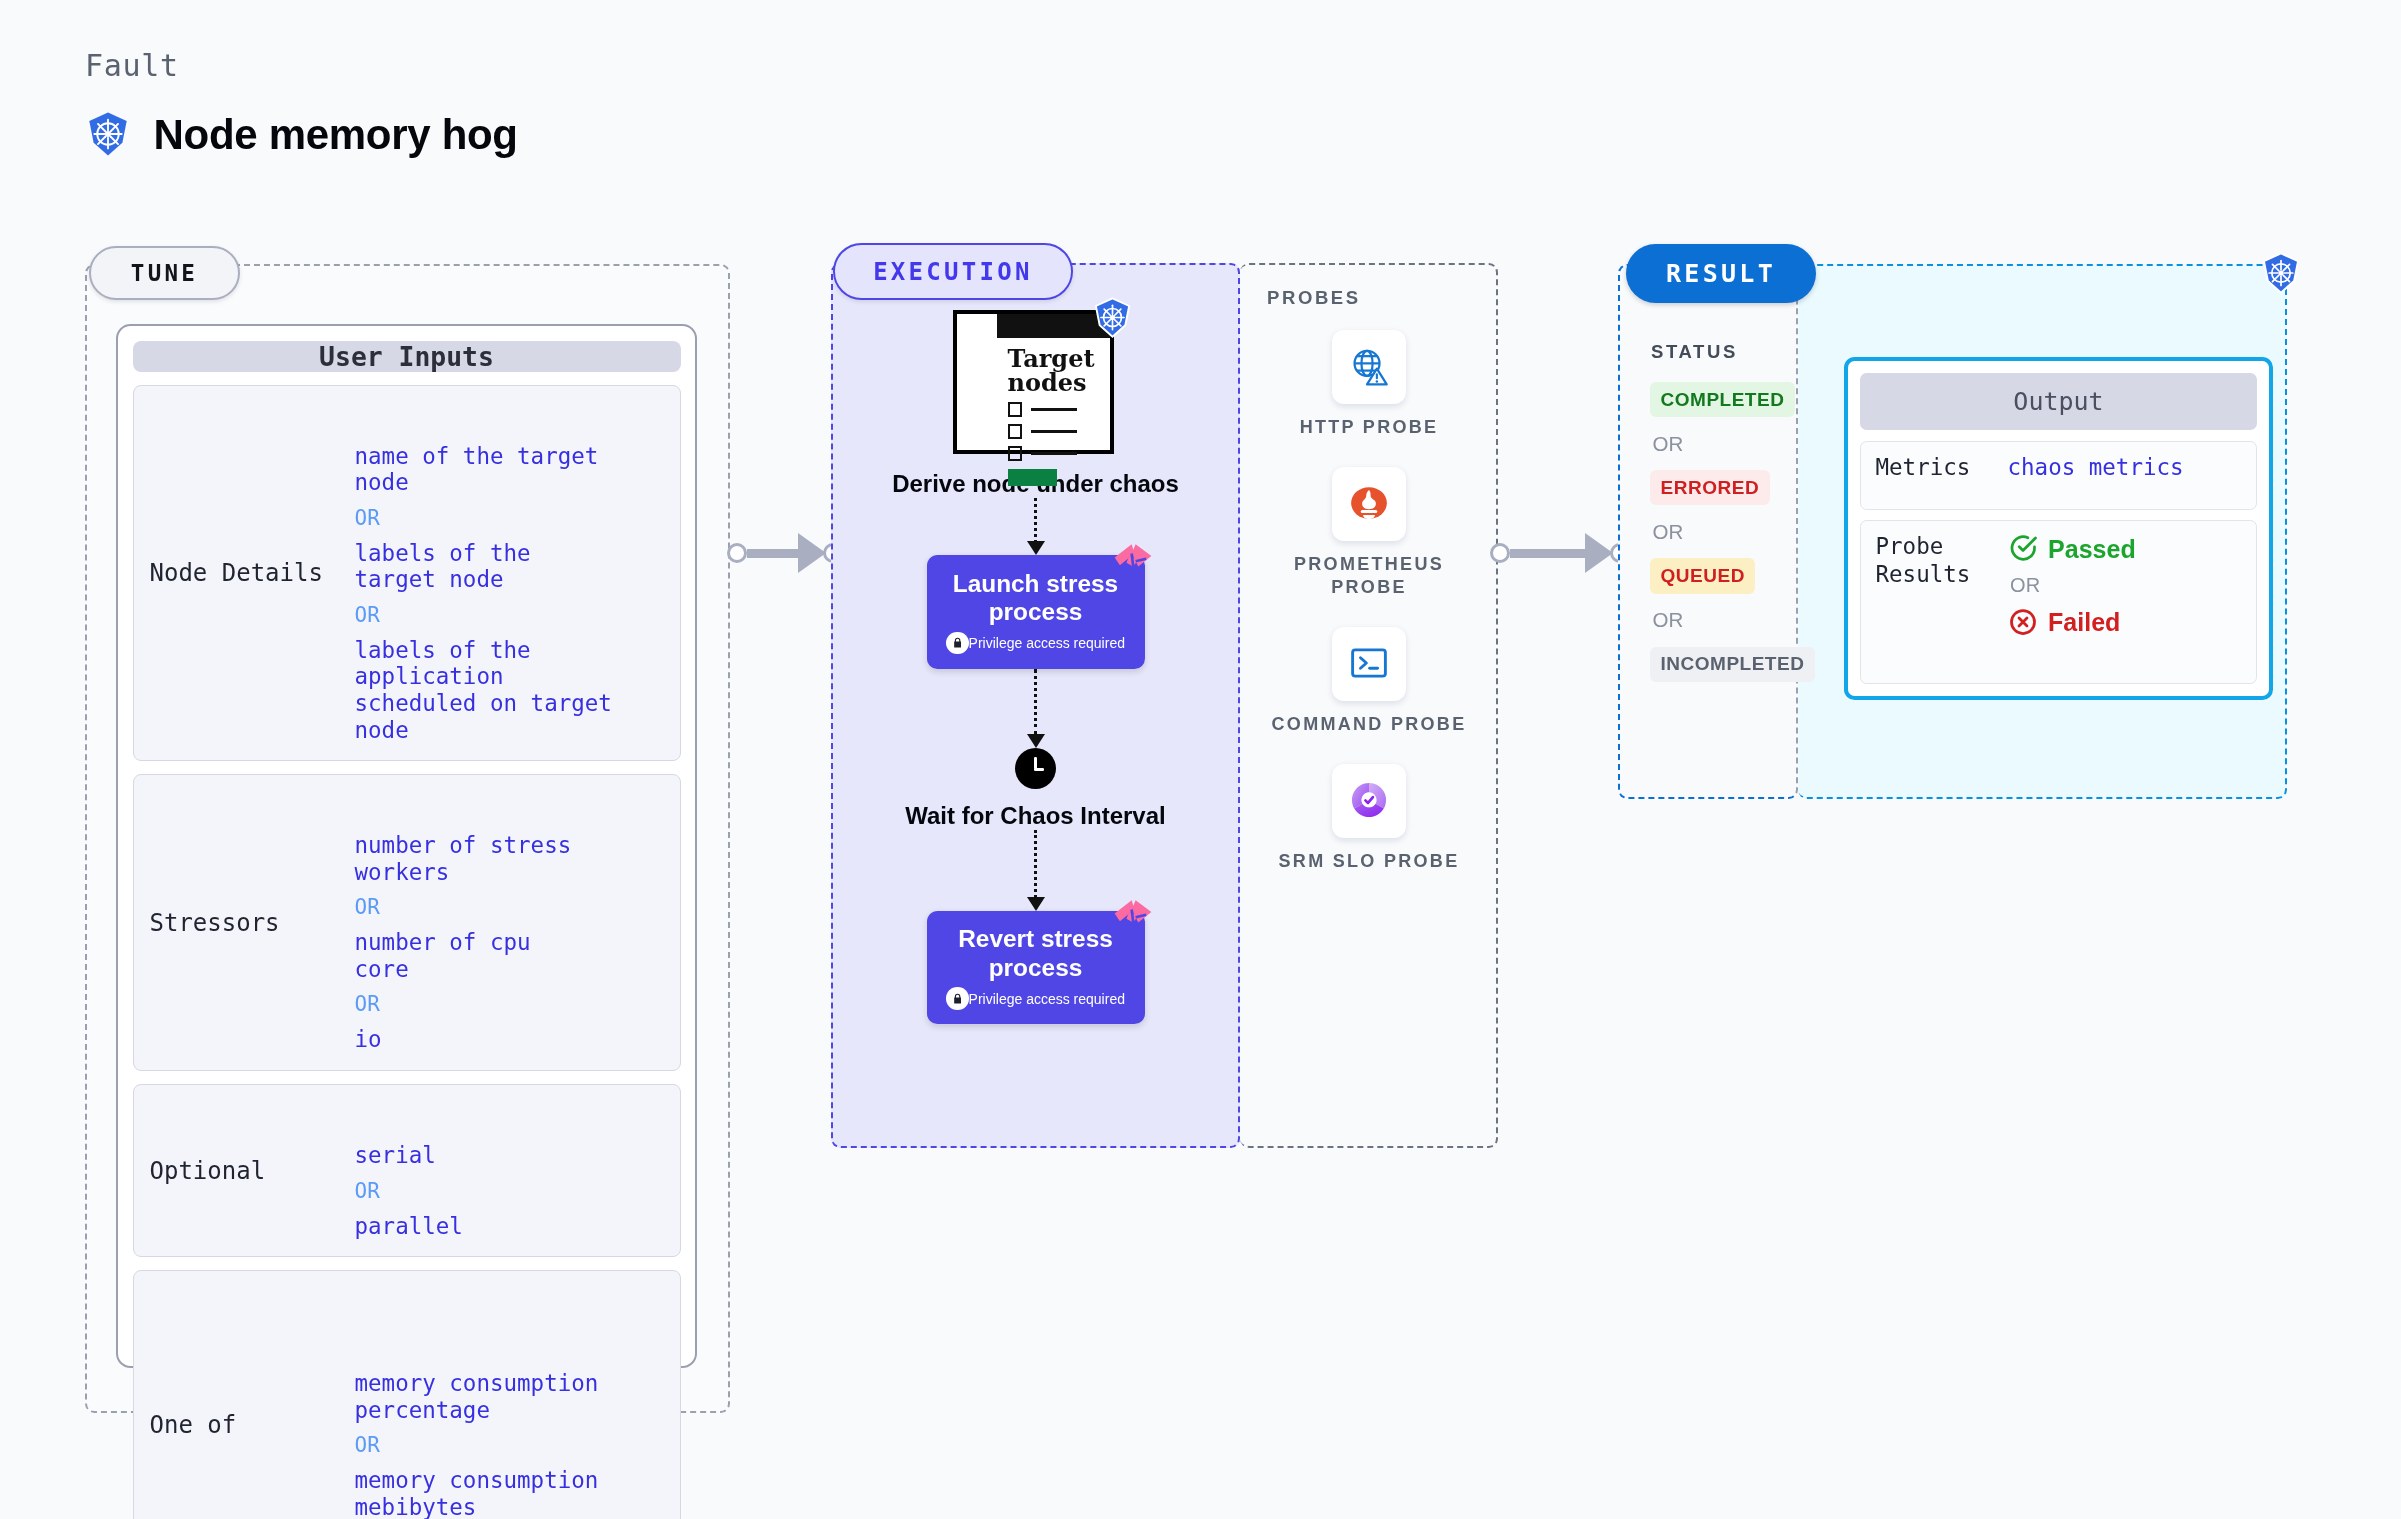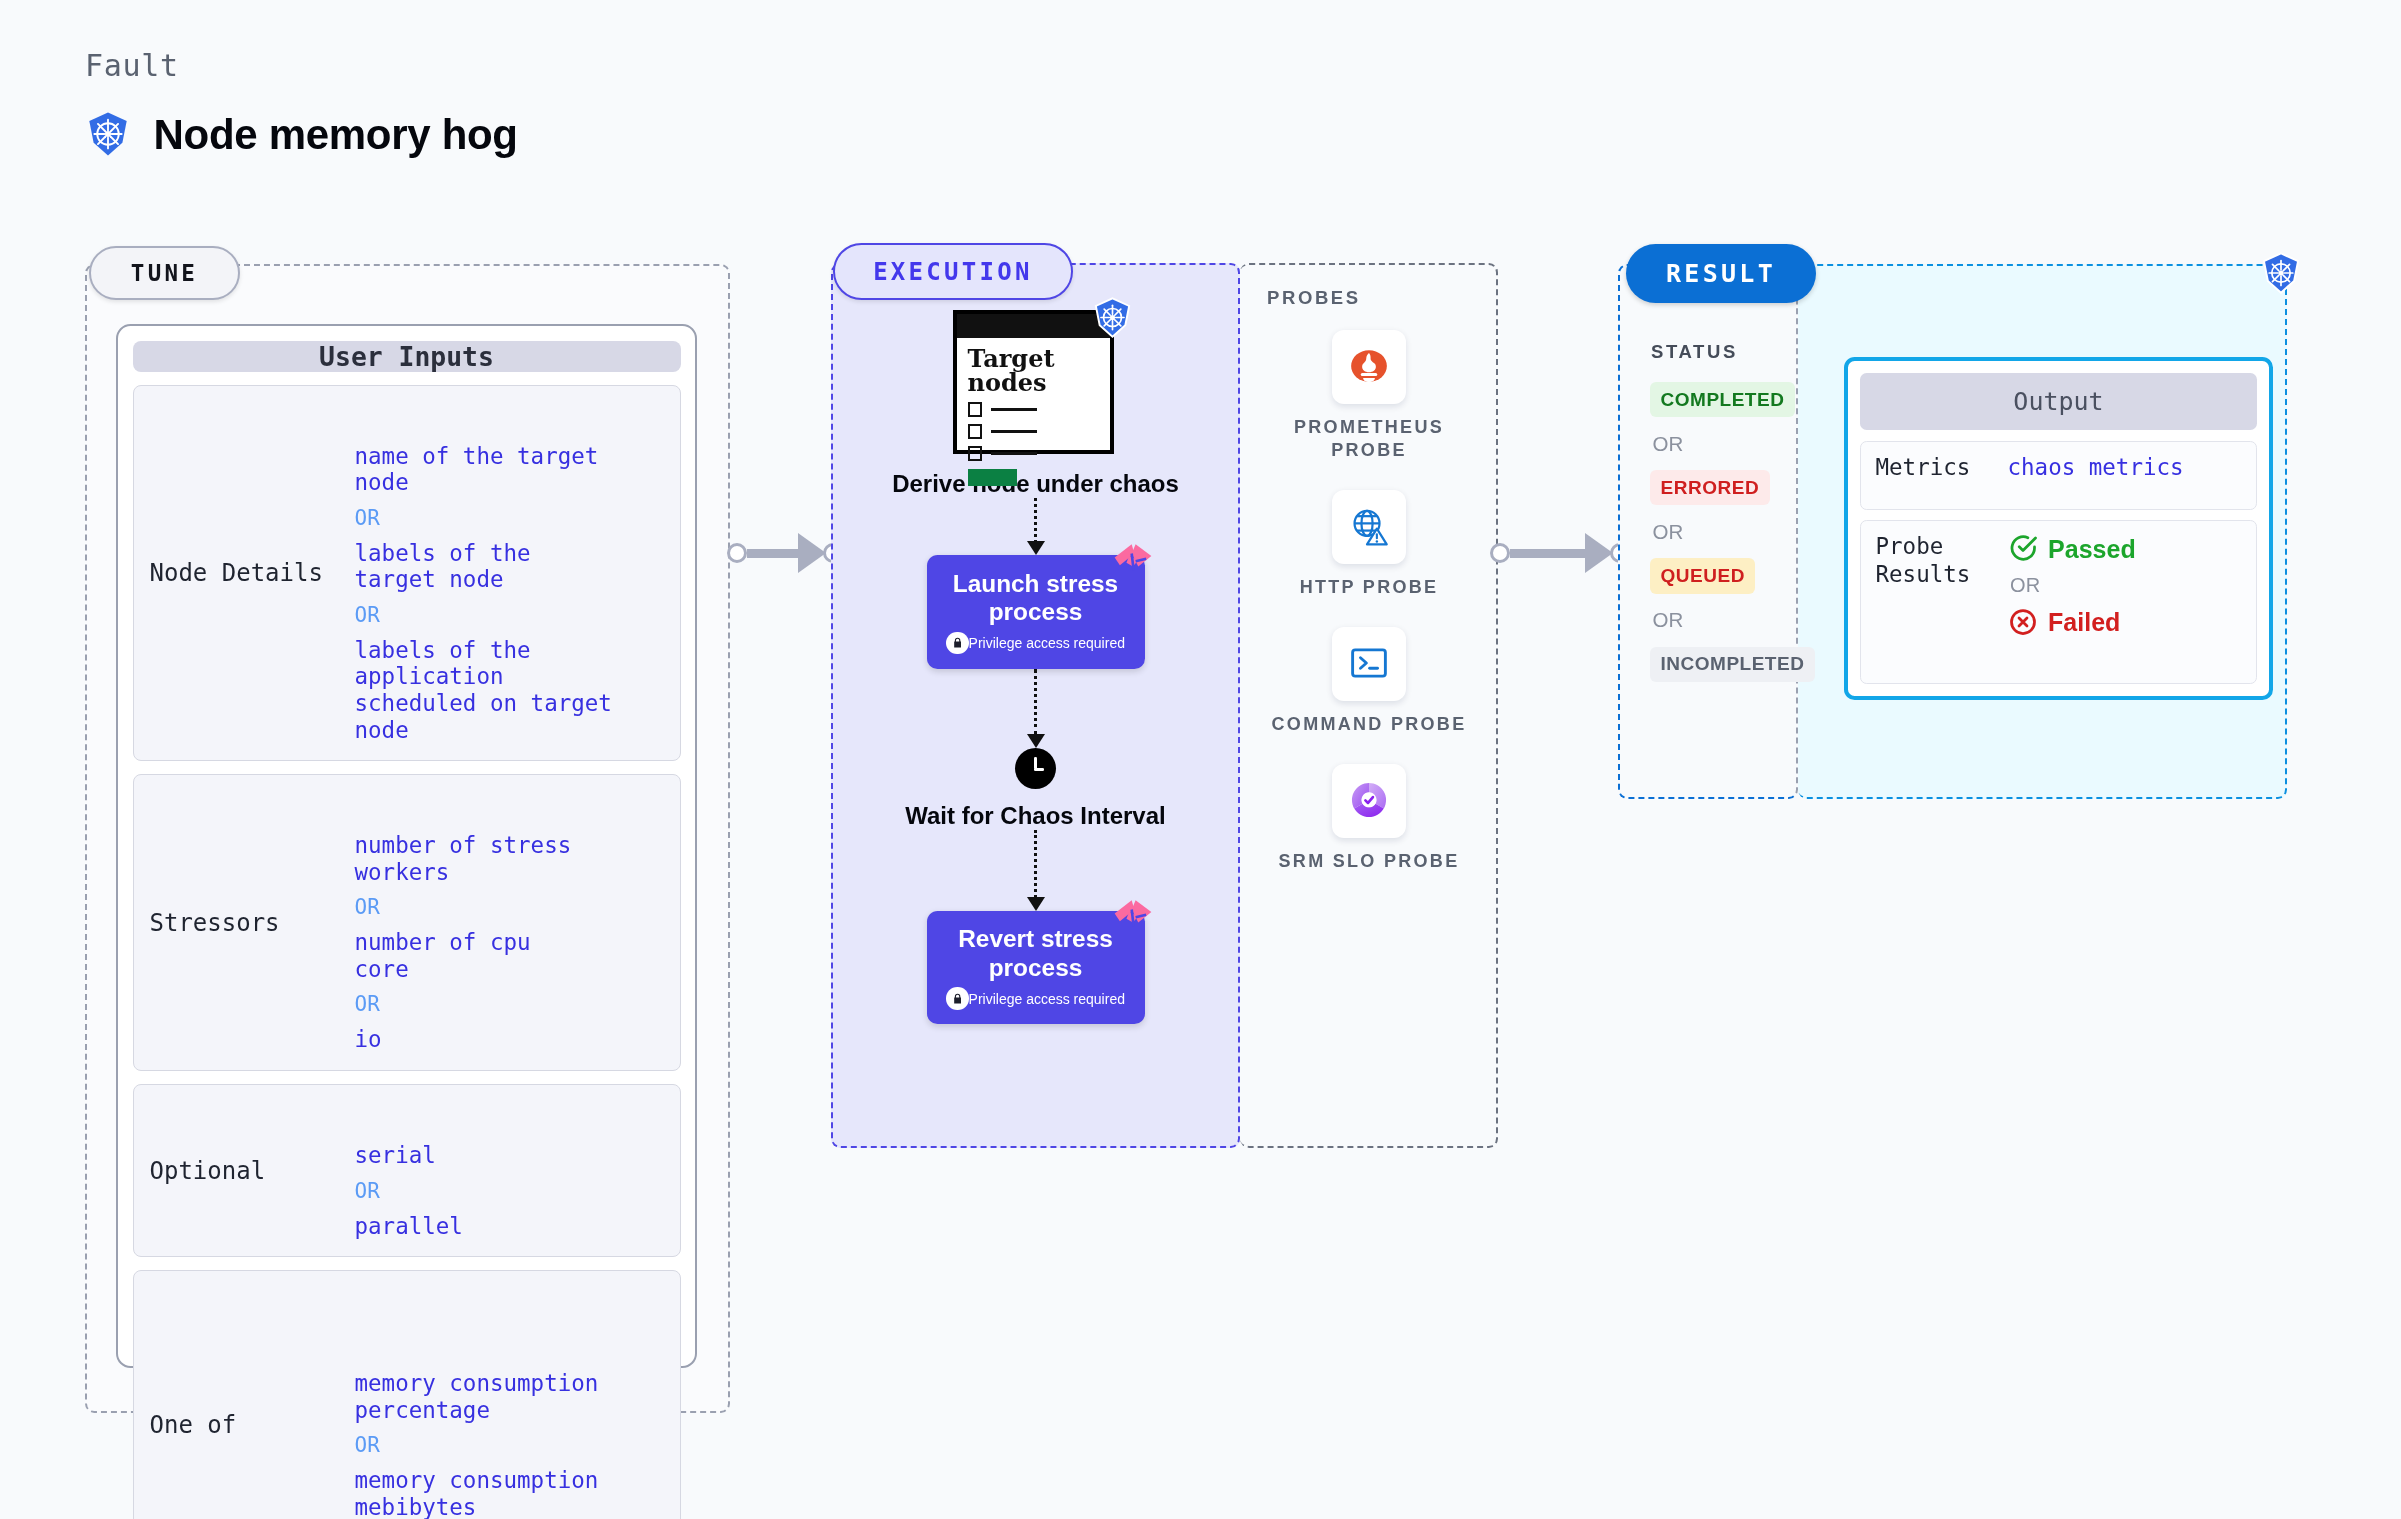--- a/index.html
+++ b/index.html
@@ -143,21 +143,21 @@
 
   
   #exec-flow {
     position: absolute; left: 831px; top: 310px;
     width: 409px; display: flex; flex-direction: column; align-items: center;
   }
   #target-card-wrap { position: relative; width: 165px; height: 147px; }
   #target-card {
     position: absolute; left: 0; top: 0;
     width: 161px; height: 144px;
-    background: #ffffff; border: 4px solid #000;
+    background: #ffffff; border: 4px solid #000; padding-left: 40px;
   }
   #target-card-bar { height: 24px; background: #111; }
   #target-card-body { padding: 9.2px 10.6px; }
   #target-card-title {
     font-family: "DejaVu Serif", serif;
     font-size: 24px; font-weight: bold; color: #111;
     line-height: 1.0;
   }
   .chk-line { display: flex; align-items: center; gap: 9.2px; margin-top: 7.3px; }
   .chk-box { width: 14.5px; height: 14.5px; border: 2.6px solid #111; flex: none; }
@@ -493,50 +493,50 @@
     </div>
   </div>
 
   <div id="probes-title">PROBES</div>
   <div id="probes-list">
 
 
     <div class="probe-item">
       <div class="probe-tile">
         <span>
-          <svg width="44" height="44" viewBox="0 0 64 64">
-            <ellipse cx="32" cy="32" rx="26" ry="23" fill="#e6522c"></ellipse>
-            <path d="M32 13c4 5 1 8 3.5 11.5C38 28 42 28 42 33c0 5-4.5 8-10 8s-10-3-10-8c0-6 6-6 6-12 0-4 2-6 4-8z" fill="#fff"></path>
-            <rect x="20" y="42" width="24" height="4.5" rx="2.2" fill="#fff"></rect>
-            <path d="M23.5 49.5h17c0 4-3.8 6-8.5 6s-8.5-2-8.5-6z" fill="#fff"></path>
-          </svg>
-        </span>
-      </div>
-      <div class="probe-label">PROMETHEUS
-PROBE</div>
-    </div>
-
-    <div class="probe-item">
-      <div class="probe-tile">
-        <span>
           <svg width="42" height="42" viewBox="0 0 64 64">
             <g fill="none" stroke="#1577d2" stroke-width="3.4">
               <circle cx="29" cy="28" r="19"></circle>
               <ellipse cx="29" cy="28" rx="8.5" ry="19"></ellipse>
               <line x1="10" y1="28" x2="48" y2="28"></line>
               <line x1="13.5" y1="17" x2="44.5" y2="17"></line>
               <line x1="13.5" y1="39" x2="44.5" y2="39"></line>
             </g>
             <path d="M44 36 L59 60 H29Z" fill="#fff" stroke="#1577d2" stroke-width="3.4" stroke-linejoin="round"></path>
             <rect x="42.4" y="43" width="3.2" height="9" rx="1.5" fill="#1577d2"></rect>
             <circle cx="44" cy="55.5" r="1.9" fill="#1577d2"></circle>
           </svg>
         </span>
       </div>
       <div class="probe-label">HTTP PROBE</div>
+    </div>
+
+    <div class="probe-item">
+      <div class="probe-tile">
+        <span>
+          <svg width="44" height="44" viewBox="0 0 64 64">
+            <ellipse cx="32" cy="32" rx="26" ry="23" fill="#e6522c"></ellipse>
+            <path d="M32 13c4 5 1 8 3.5 11.5C38 28 42 28 42 33c0 5-4.5 8-10 8s-10-3-10-8c0-6 6-6 6-12 0-4 2-6 4-8z" fill="#fff"></path>
+            <rect x="20" y="42" width="24" height="4.5" rx="2.2" fill="#fff"></rect>
+            <path d="M23.5 49.5h17c0 4-3.8 6-8.5 6s-8.5-2-8.5-6z" fill="#fff"></path>
+          </svg>
+        </span>
+      </div>
+      <div class="probe-label">PROMETHEUS
+PROBE</div>
     </div>
 
     <div class="probe-item">
       <div class="probe-tile">
         <span>
           <svg width="42" height="38" viewBox="0 0 64 58">
             <rect x="7" y="9" width="50" height="40" rx="4" fill="none" stroke="#1577d2" stroke-width="4.4"></rect>
             <path d="M19 21 L28 29 L19 37" fill="none" stroke="#1577d2" stroke-width="4.4" stroke-linecap="round" stroke-linejoin="round"></path>
             <line x1="33" y1="37" x2="45" y2="37" stroke="#1577d2" stroke-width="4.4" stroke-linecap="round"></line>
           </svg>

